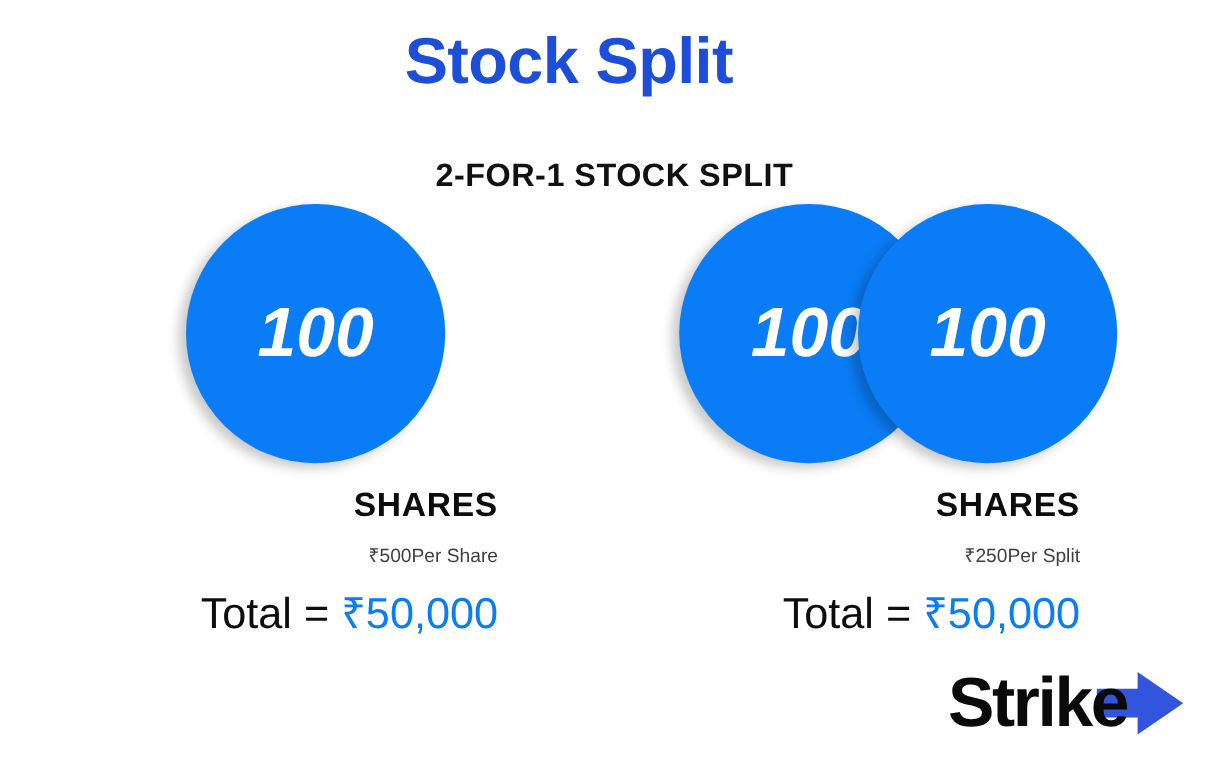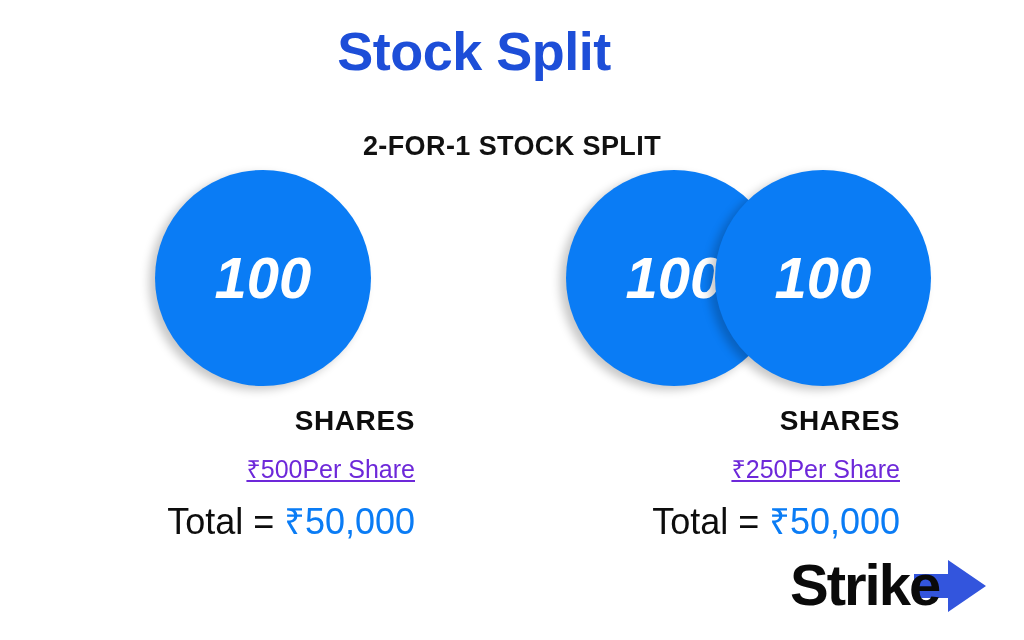--- a/index.html
+++ b/index.html
@@ -108,27 +108,26 @@
 
   .shares-label {
     font-size: 28px;
     font-weight: bold;
     color: #0d0d0d;
     letter-spacing: 0.6px;
     line-height: 1.2;
     margin: 0 0 16px 0;
   }
   .per-share {
-    font-size: 25px;
+    font-size: 16px;
     font-weight: normal;
-    color: #6d28d9;
+    color: #404040;
     letter-spacing: 0px;
     line-height: 1.2;
     margin: 0 0 16px 0;
-    text-decoration: underline;
   }
   .total-line {
     font-size: 36px;
     font-weight: normal;
     color: #0d0d0d;
     letter-spacing: 0px;
     line-height: 1.2;
     margin: 0;
     white-space: nowrap;
   }
@@ -179,21 +178,21 @@
     <div class="caption-col left">
       <p class="shares-label">SHARES</p>
       <p class="per-share">₹500Per Share</p>
       <p class="total-line">
         <span>Total = </span><span class="amount">₹50,000</span>
       </p>
     </div>
 
     <div class="caption-col right">
       <p class="shares-label">SHARES</p>
-      <p class="per-share">₹250Per Share</p>
+      <p class="per-share">₹250Per Split</p>
       <p class="total-line">
         <span>Total = </span><span class="amount">₹50,000</span>
       </p>
     </div>
 
   </div>
 
   <div class="logo">
     <svg width="215" height="66" viewBox="0 0 215 66" xmlns="http://www.w3.org/2000/svg">
 

